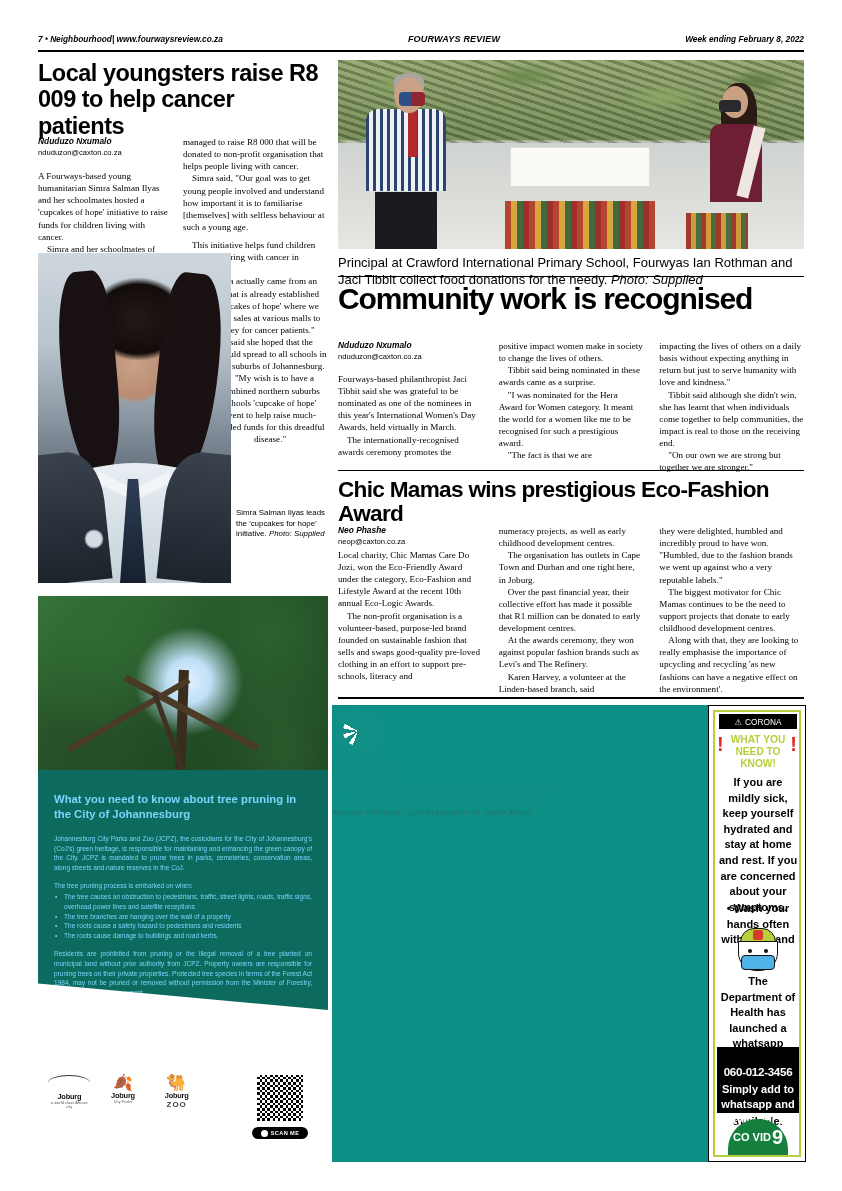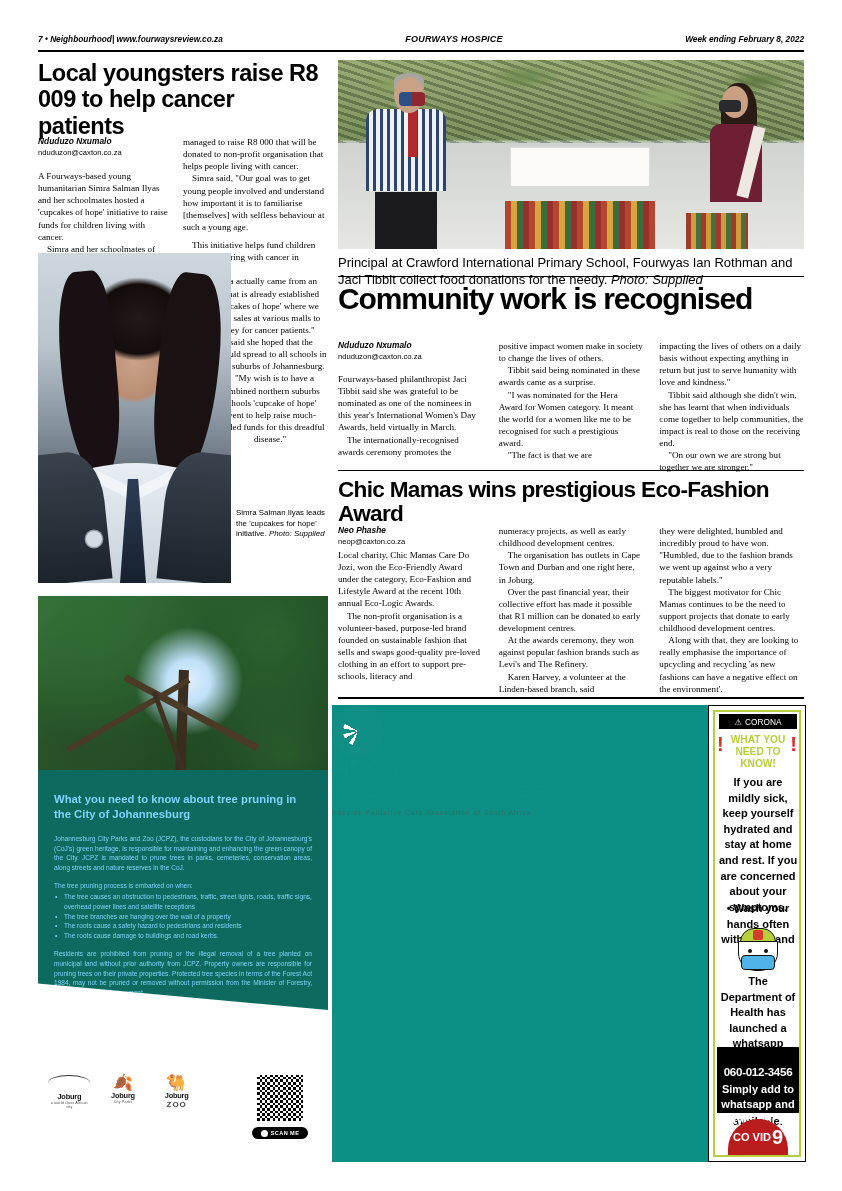--- a/index.html
+++ b/index.html
@@ -285,35 +285,35 @@
   .corona .doc .msk{position:absolute;left:9px;top:27px;width:34px;height:15px;background:#4fb3e8;border:1.4px solid #111;border-radius:4px;}
   .corona .doc .ey1{position:absolute;left:16px;top:21px;width:4px;height:4px;background:#111;border-radius:50%;}
   .corona .doc .ey2{position:absolute;left:32px;top:21px;width:4px;height:4px;background:#111;border-radius:50%;}
   .corona .phone {
     position:absolute; left:8px; top:341px; width:82px; height:66px; background:#000; color:#fff;
     text-align:center; padding-top:18px;
   }
   .corona .phone .num { font-family:"Liberation Sans",sans-serif; font-weight:bold; font-size:11.6px; letter-spacing:-.3px;}
   .corona .phone .sub { font-family:"Liberation Sans",sans-serif; font-weight:bold; font-size:11px; line-height:1.4; margin-top:4px;}
   .corona .covid {
-    position:absolute; left:19px; top:413px; width:60px; height:36px; background:#b91c1c;
+    position:absolute; left:19px; top:413px; width:60px; height:36px; background:#15803d;
     border-radius:30px 30px 0 0; color:#fff;
     display:flex; align-items:center; justify-content:center;
     font-family:"Liberation Sans",sans-serif; font-weight:bold; font-size:11px; line-height:.92;
   }
   .corona .covid .nine{font-size:20px; margin-left:1px;}
 </style>
 </head>
 <body>
 
 <div class="page">
 
   <div class="masthead">
     <span>7 • Neighbourhood| www.fourwaysreview.co.za</span>
-    <span class="center">FOURWAYS HOSPICE</span>
+    <span class="center">FOURWAYS REVIEW</span>
     <span>Week ending February 8, 2022</span>
   </div>
   <div class="masthead-rule"></div>
 
   <div class="headline1">Local youngsters raise R8 009 to help cancer patients</div>
 
   <div class="a1-byline">
     <div class="byline">Nduduzo Nxumalo</div>
     <div class="byline-mail">nduduzon@caxton.co.za</div>
   </div>

